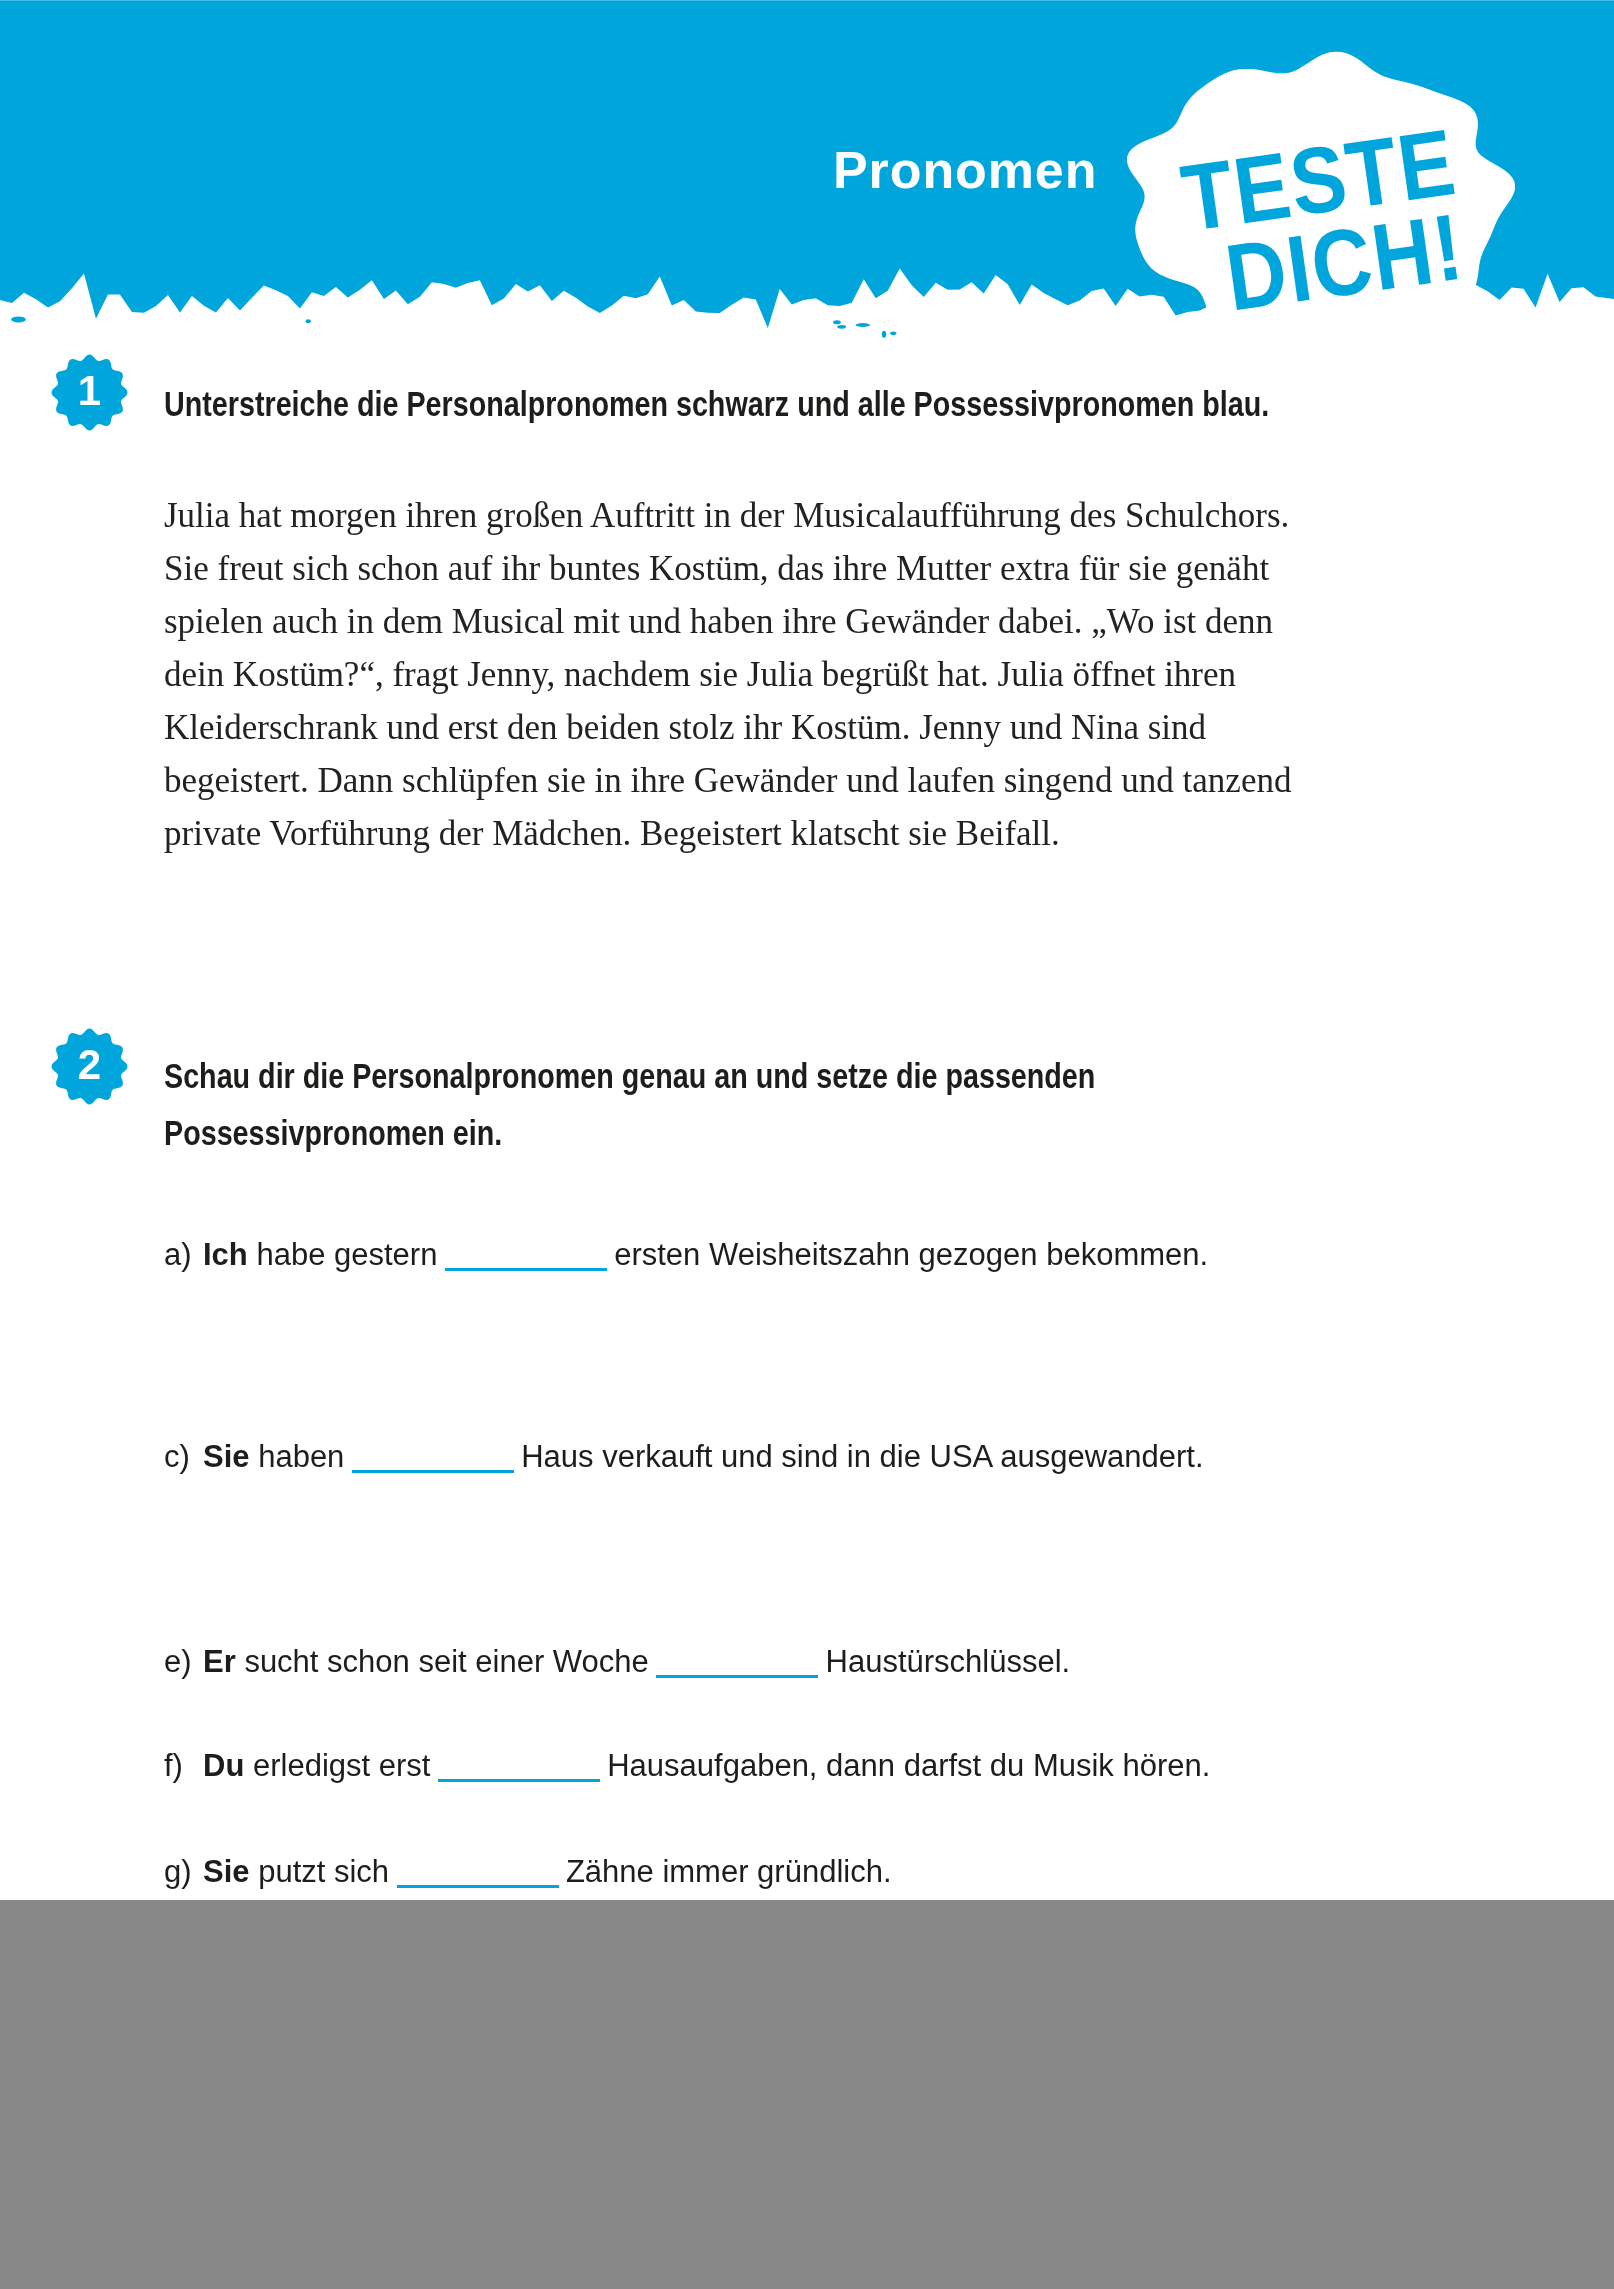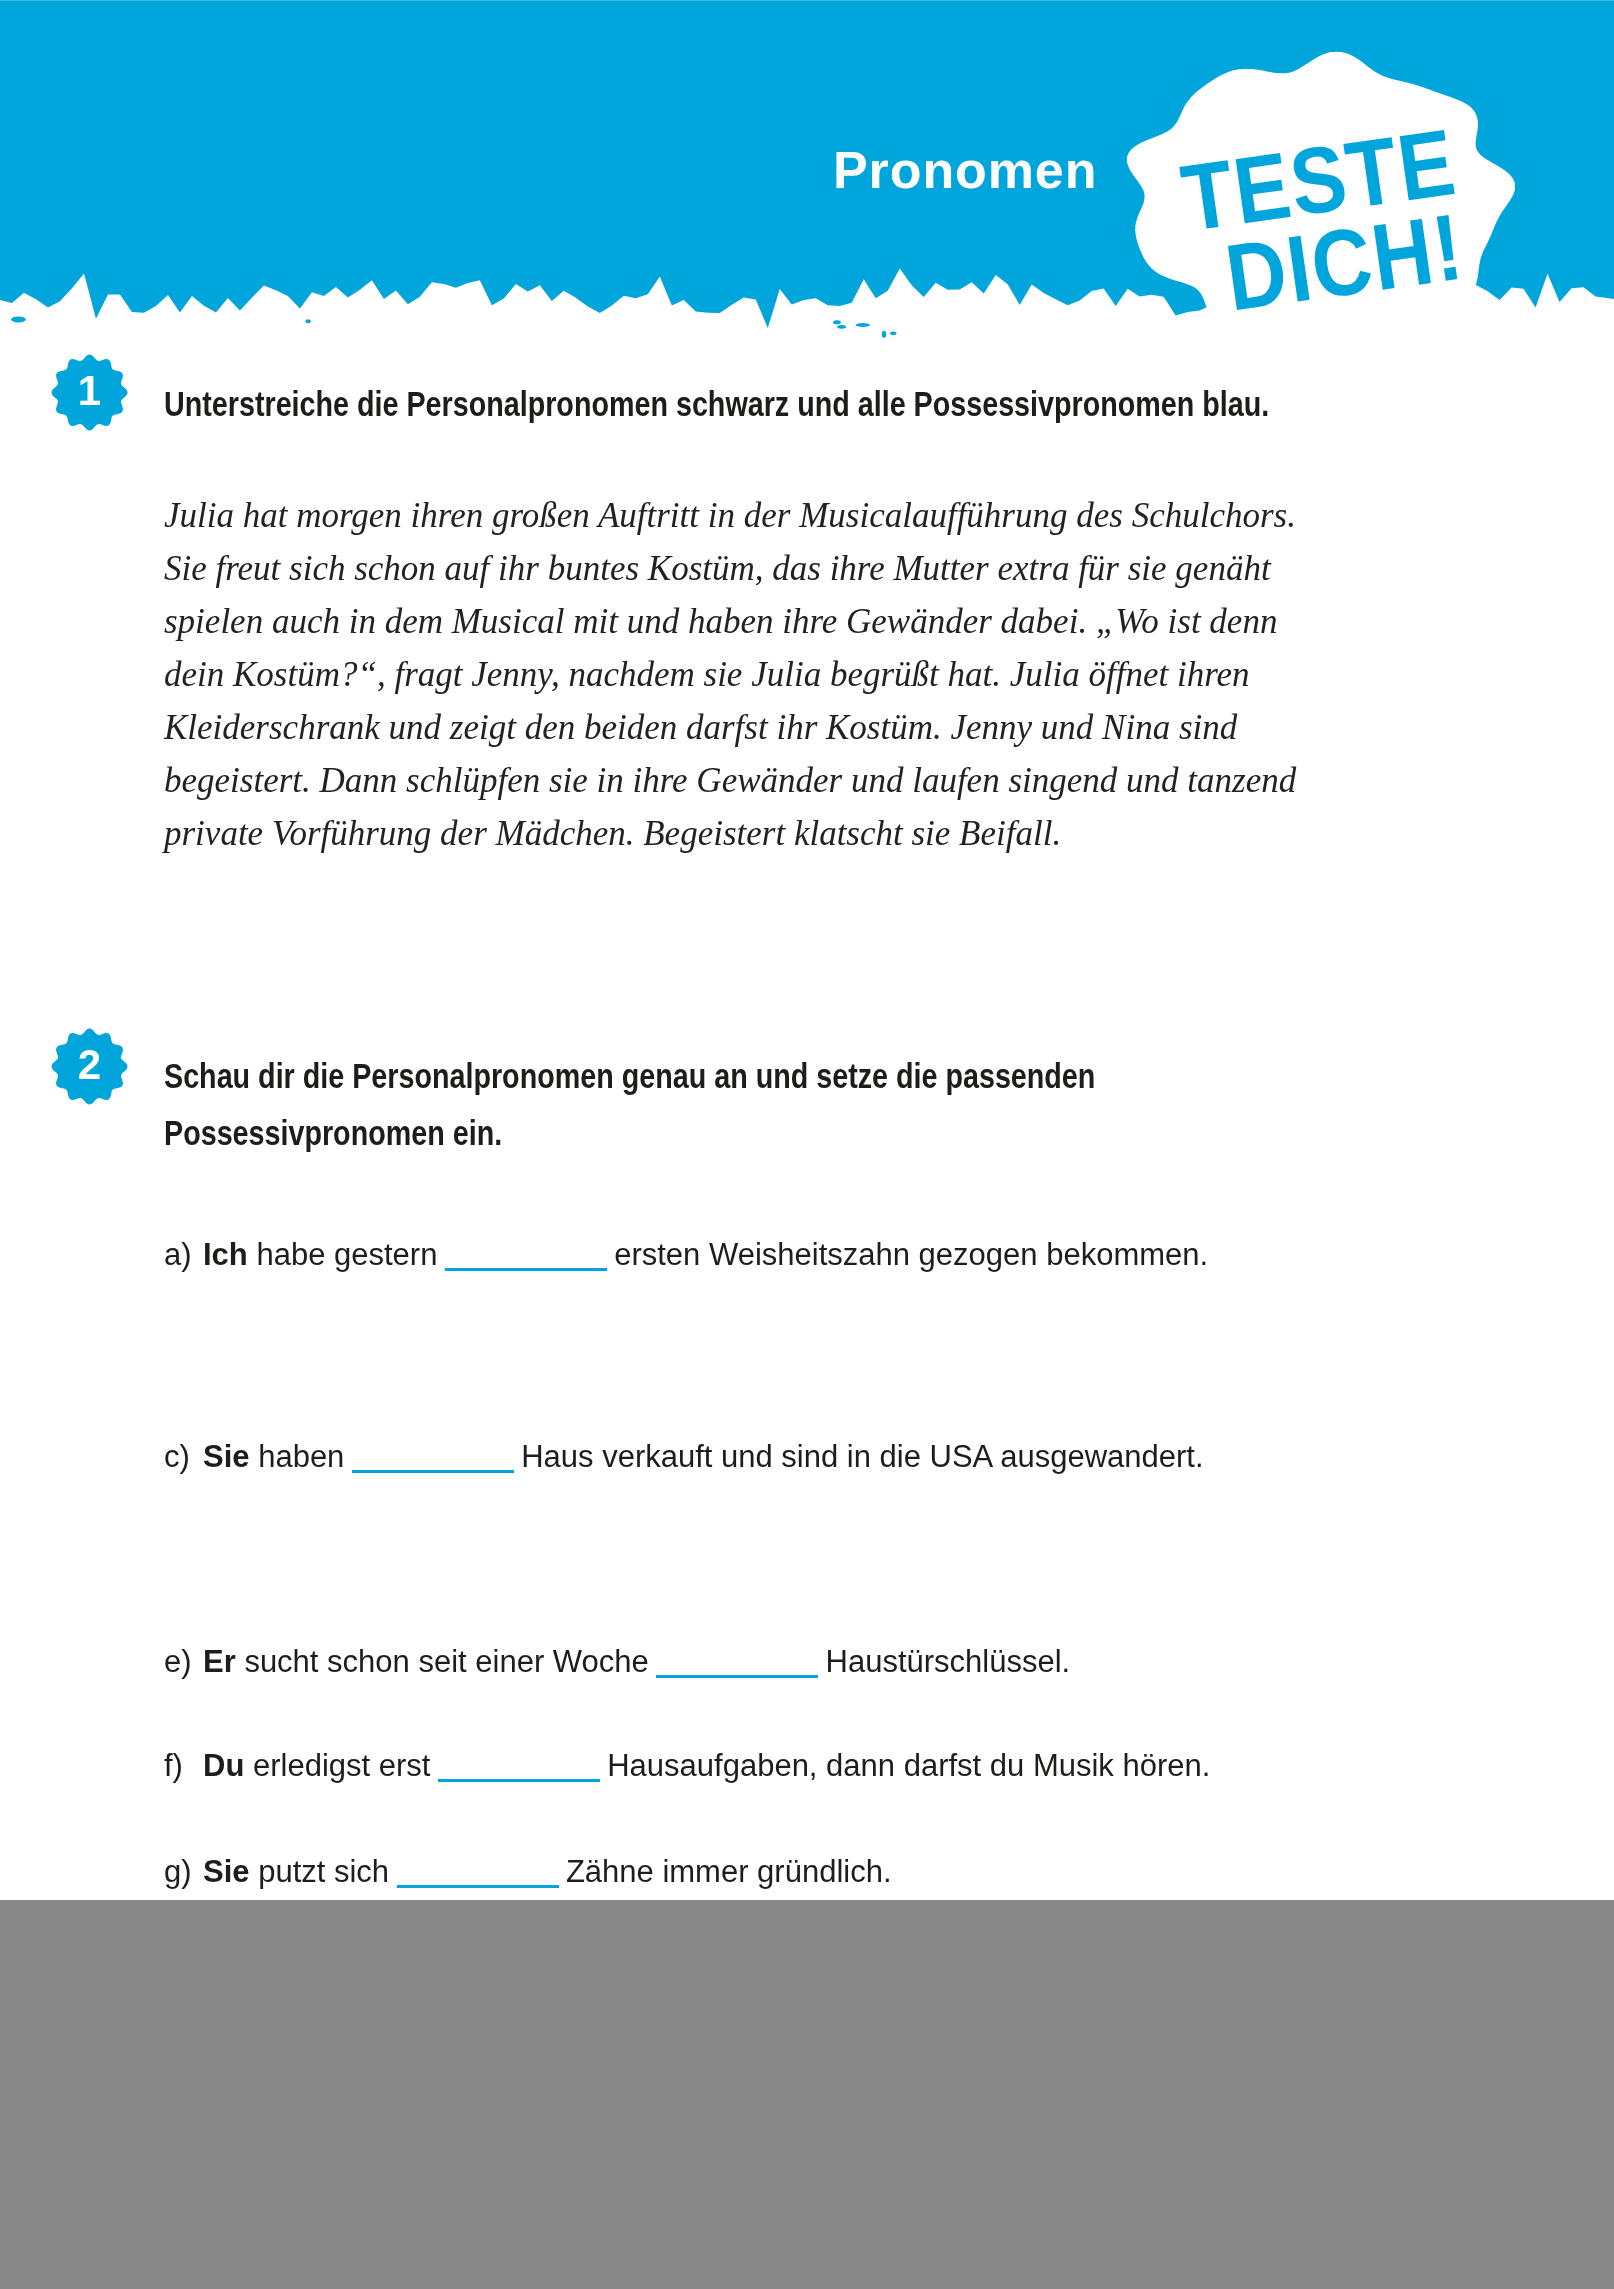--- a/index.html
+++ b/index.html
@@ -42,21 +42,21 @@
 
   .ex-instruction {
     left:164px; font-size:35px; font-weight:bold; line-height:57px;
     transform:scaleX(0.82); transform-origin:left top; white-space:nowrap;
   }
   .instr-1 { top:375px; }
   .instr-2 { top:1047px; }
 
   .passage {
     left:164px; top:489px; font-family:"Liberation Serif", serif;
-    font-size:35px; line-height:53px; white-space:nowrap; color:#222;font-style:italic;
+    font-size:35px; line-height:53px; white-space:nowrap; color:#222;
   }
 
   .item {
     left:164px; font-size:31px; line-height:37px; white-space:nowrap;
   }
   .ilabel   { display:inline-block; width:39px; }
   .ipronoun { font-weight:bold; }
   .blank {
     display:inline-block; width:162px; height:26px;
     border-bottom:3.7px solid var(--accent);
@@ -103,21 +103,21 @@
     <div class="seal-num">1</div>
   </div>
 
   <div class="abs ex-instruction instr-1">Unterstreiche die Personalpronomen schwarz und alle Possessivpronomen blau.</div>
 
   <div class="abs passage">
     <div>Julia hat morgen ihren großen Auftritt in der Musicalaufführung des Schulchors.</div>
     <div>Sie freut sich schon auf ihr buntes Kostüm, das ihre Mutter extra für sie genäht</div>
     <div>spielen auch in dem Musical mit und haben ihre Gewänder dabei. „Wo ist denn</div>
     <div>dein Kostüm?“, fragt Jenny, nachdem sie Julia begrüßt hat. Julia öffnet ihren</div>
-    <div>Kleiderschrank und zeigt den beiden darfst ihr Kostüm. Jenny und Nina sind</div>
+    <div>Kleiderschrank und erst den beiden stolz ihr Kostüm. Jenny und Nina sind</div>
     <div>begeistert. Dann schlüpfen sie in ihre Gewänder und laufen singend und tanzend</div>
     <div>private Vorführung der Mädchen. Begeistert klatscht sie Beifall.</div>
   </div>
 
   <div class="abs seal seal-2">
     <svg width="79" height="79" viewBox="0 0 86 86">
       <path class="sealPath" fill="#00A5DC" d="M84.4 43.0 L84.0 44.6 L83.1 46.2 L81.7 47.6 L80.1 48.9 L78.8 50.1 L77.8 51.3 L77.3 52.7 L77.4 54.2 L77.9 55.9 L78.6 57.7 L79.2 59.7 L79.4 61.5 L79.1 63.2 L78.2 64.6 L76.7 65.5 L74.9 66.2 L72.9 66.6 L71.0 66.9 L69.4 67.4 L68.2 68.2 L67.4 69.4 L66.9 71.0 L66.6 72.9 L66.2 74.9 L65.5 76.7 L64.6 78.2 L63.2 79.1 L61.5 79.4 L59.7 79.2 L57.7 78.6 L55.9 77.9 L54.2 77.4 L52.7 77.3 L51.3 77.8 L50.1 78.8 L48.9 80.1 L47.6 81.7 L46.2 83.1 L44.6 84.0 L43.0 84.4 L41.4 84.0 L39.8 83.1 L38.4 81.7 L37.1 80.1 L35.9 78.8 L34.7 77.8 L33.3 77.3 L31.8 77.4 L30.1 77.9 L28.3 78.6 L26.3 79.2 L24.5 79.4 L22.8 79.1 L21.4 78.2 L20.5 76.7 L19.8 74.9 L19.4 72.9 L19.1 71.0 L18.6 69.4 L17.8 68.2 L16.6 67.4 L15.0 66.9 L13.1 66.6 L11.1 66.2 L9.3 65.5 L7.8 64.6 L6.9 63.2 L6.6 61.5 L6.8 59.7 L7.4 57.7 L8.1 55.9 L8.6 54.2 L8.7 52.7 L8.2 51.3 L7.2 50.1 L5.9 48.9 L4.3 47.6 L2.9 46.2 L2.0 44.6 L1.6 43.0 L2.0 41.4 L2.9 39.8 L4.3 38.4 L5.9 37.1 L7.2 35.9 L8.2 34.7 L8.7 33.3 L8.6 31.8 L8.1 30.1 L7.4 28.3 L6.8 26.3 L6.6 24.5 L6.9 22.8 L7.8 21.4 L9.3 20.5 L11.1 19.8 L13.1 19.4 L15.0 19.1 L16.6 18.6 L17.8 17.8 L18.6 16.6 L19.1 15.0 L19.4 13.1 L19.8 11.1 L20.5 9.3 L21.4 7.8 L22.8 6.9 L24.5 6.6 L26.3 6.8 L28.3 7.4 L30.1 8.1 L31.8 8.6 L33.3 8.7 L34.7 8.2 L35.9 7.2 L37.1 5.9 L38.4 4.3 L39.8 2.9 L41.4 2.0 L43.0 1.6 L44.6 2.0 L46.2 2.9 L47.6 4.3 L48.9 5.9 L50.1 7.2 L51.3 8.2 L52.7 8.7 L54.2 8.6 L55.9 8.1 L57.7 7.4 L59.7 6.8 L61.5 6.6 L63.2 6.9 L64.6 7.8 L65.5 9.3 L66.2 11.1 L66.6 13.1 L66.9 15.0 L67.4 16.6 L68.2 17.8 L69.4 18.6 L71.0 19.1 L72.9 19.4 L74.9 19.8 L76.7 20.5 L78.2 21.4 L79.1 22.8 L79.4 24.5 L79.2 26.3 L78.6 28.3 L77.9 30.1 L77.4 31.8 L77.3 33.3 L77.8 34.7 L78.8 35.9 L80.1 37.1 L81.7 38.4 L83.1 39.8 L84.0 41.4 L84.4 43.0 Z"></path>
     </svg>
     <div class="seal-num">2</div>
   </div>

